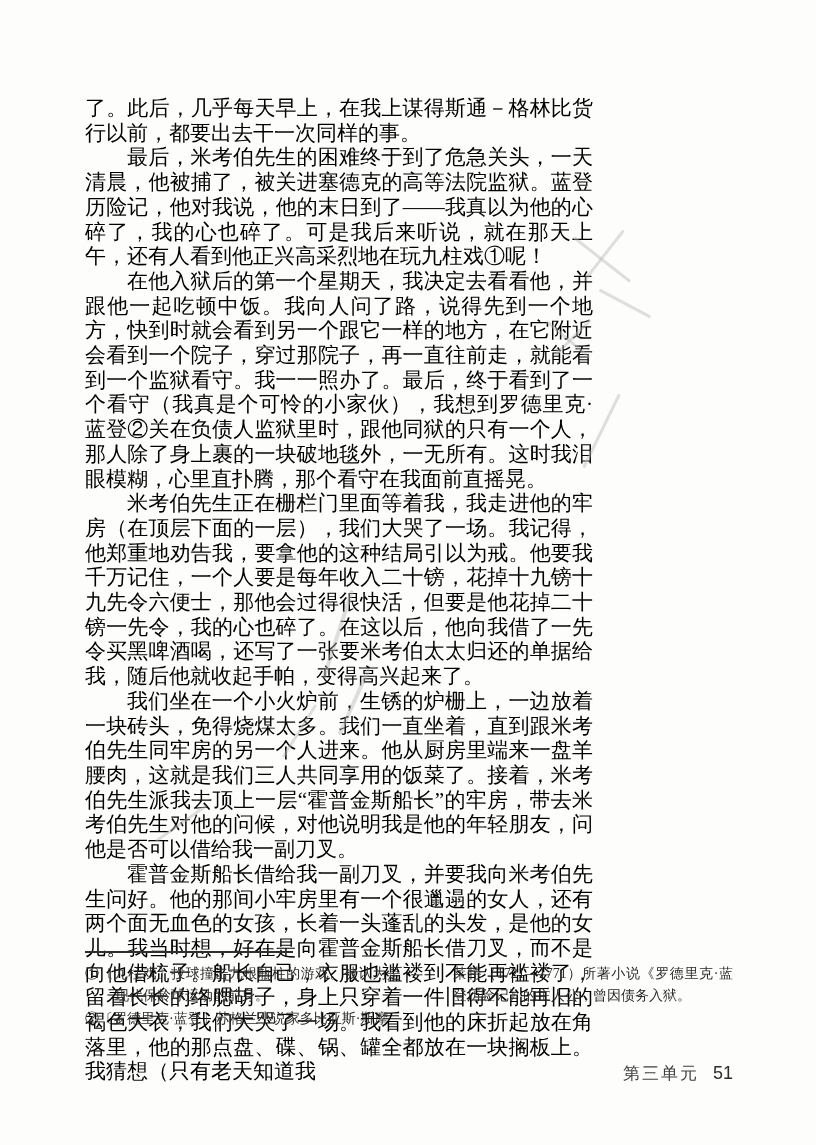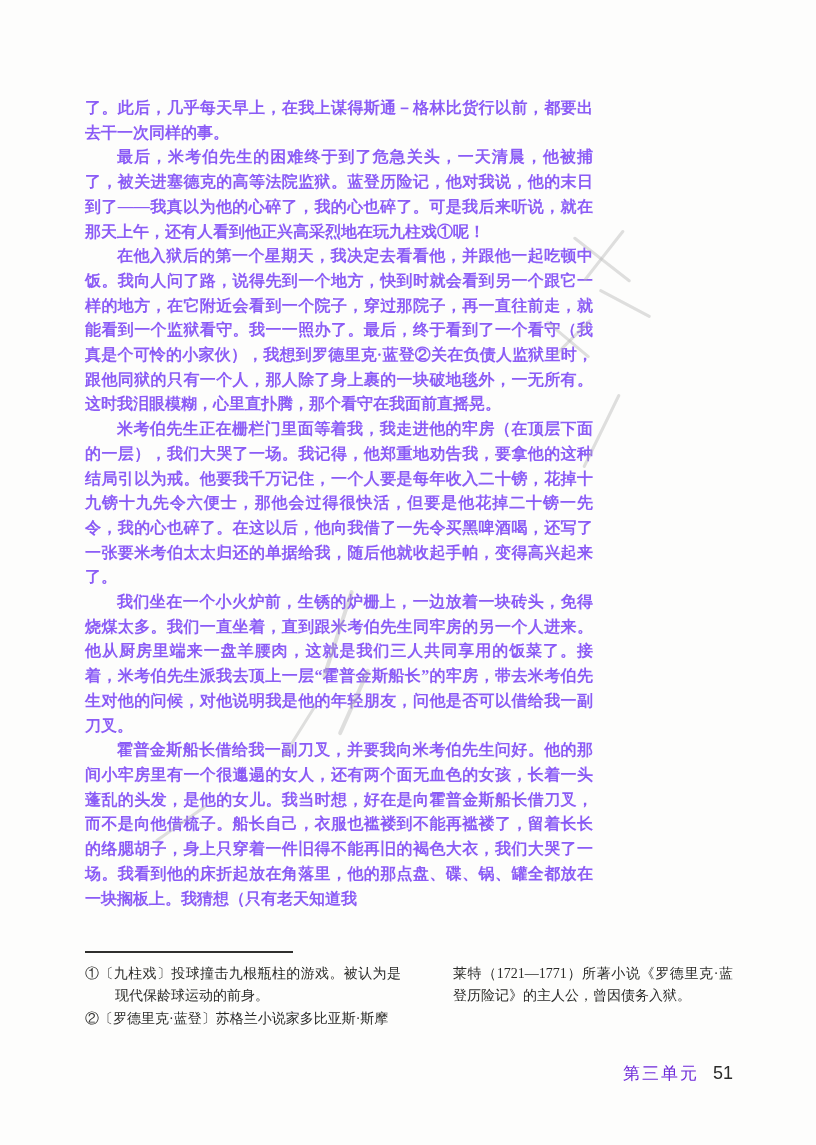--- a/index.html
+++ b/index.html
@@ -18,26 +18,25 @@
   }
   .text-block {
     position: absolute;
     left: 85px;
     top: 96px;
     width: 508px;
   }
   .para {
     margin: 0;
     padding: 0;
-    font-size: 16px;
+    font-size: 21px;
     line-height: 24.7px;
     text-align: justify;
     text-indent: 2em;
-    color: #8b5cf6;
-    font-weight: bold;
+    color: #000000;
   }
   .para.no-indent { text-indent: 0; }
 
   .footnote-rule {
     position: absolute;
     left: 85px;
     top: 951px;
     width: 208px;
     height: 0;
     border-top: 2px solid #2f2f2d;
@@ -66,21 +65,21 @@
     position: absolute;
     top: 1062px;
     right: 83px;
     display: flex;
     align-items: baseline;
     gap: 14px;
   }
   .footer-unit {
     font-size: 17px;
     letter-spacing: 2px;
-    color: #6d28d9;
+    color: #404040;
   }
   .footer-num {
     font-size: 18px;
     font-family: "Liberation Sans", sans-serif;
     color: #2b2b29;
   }
   
   .wm {
     position: absolute;
     background: #b9b9b7;

